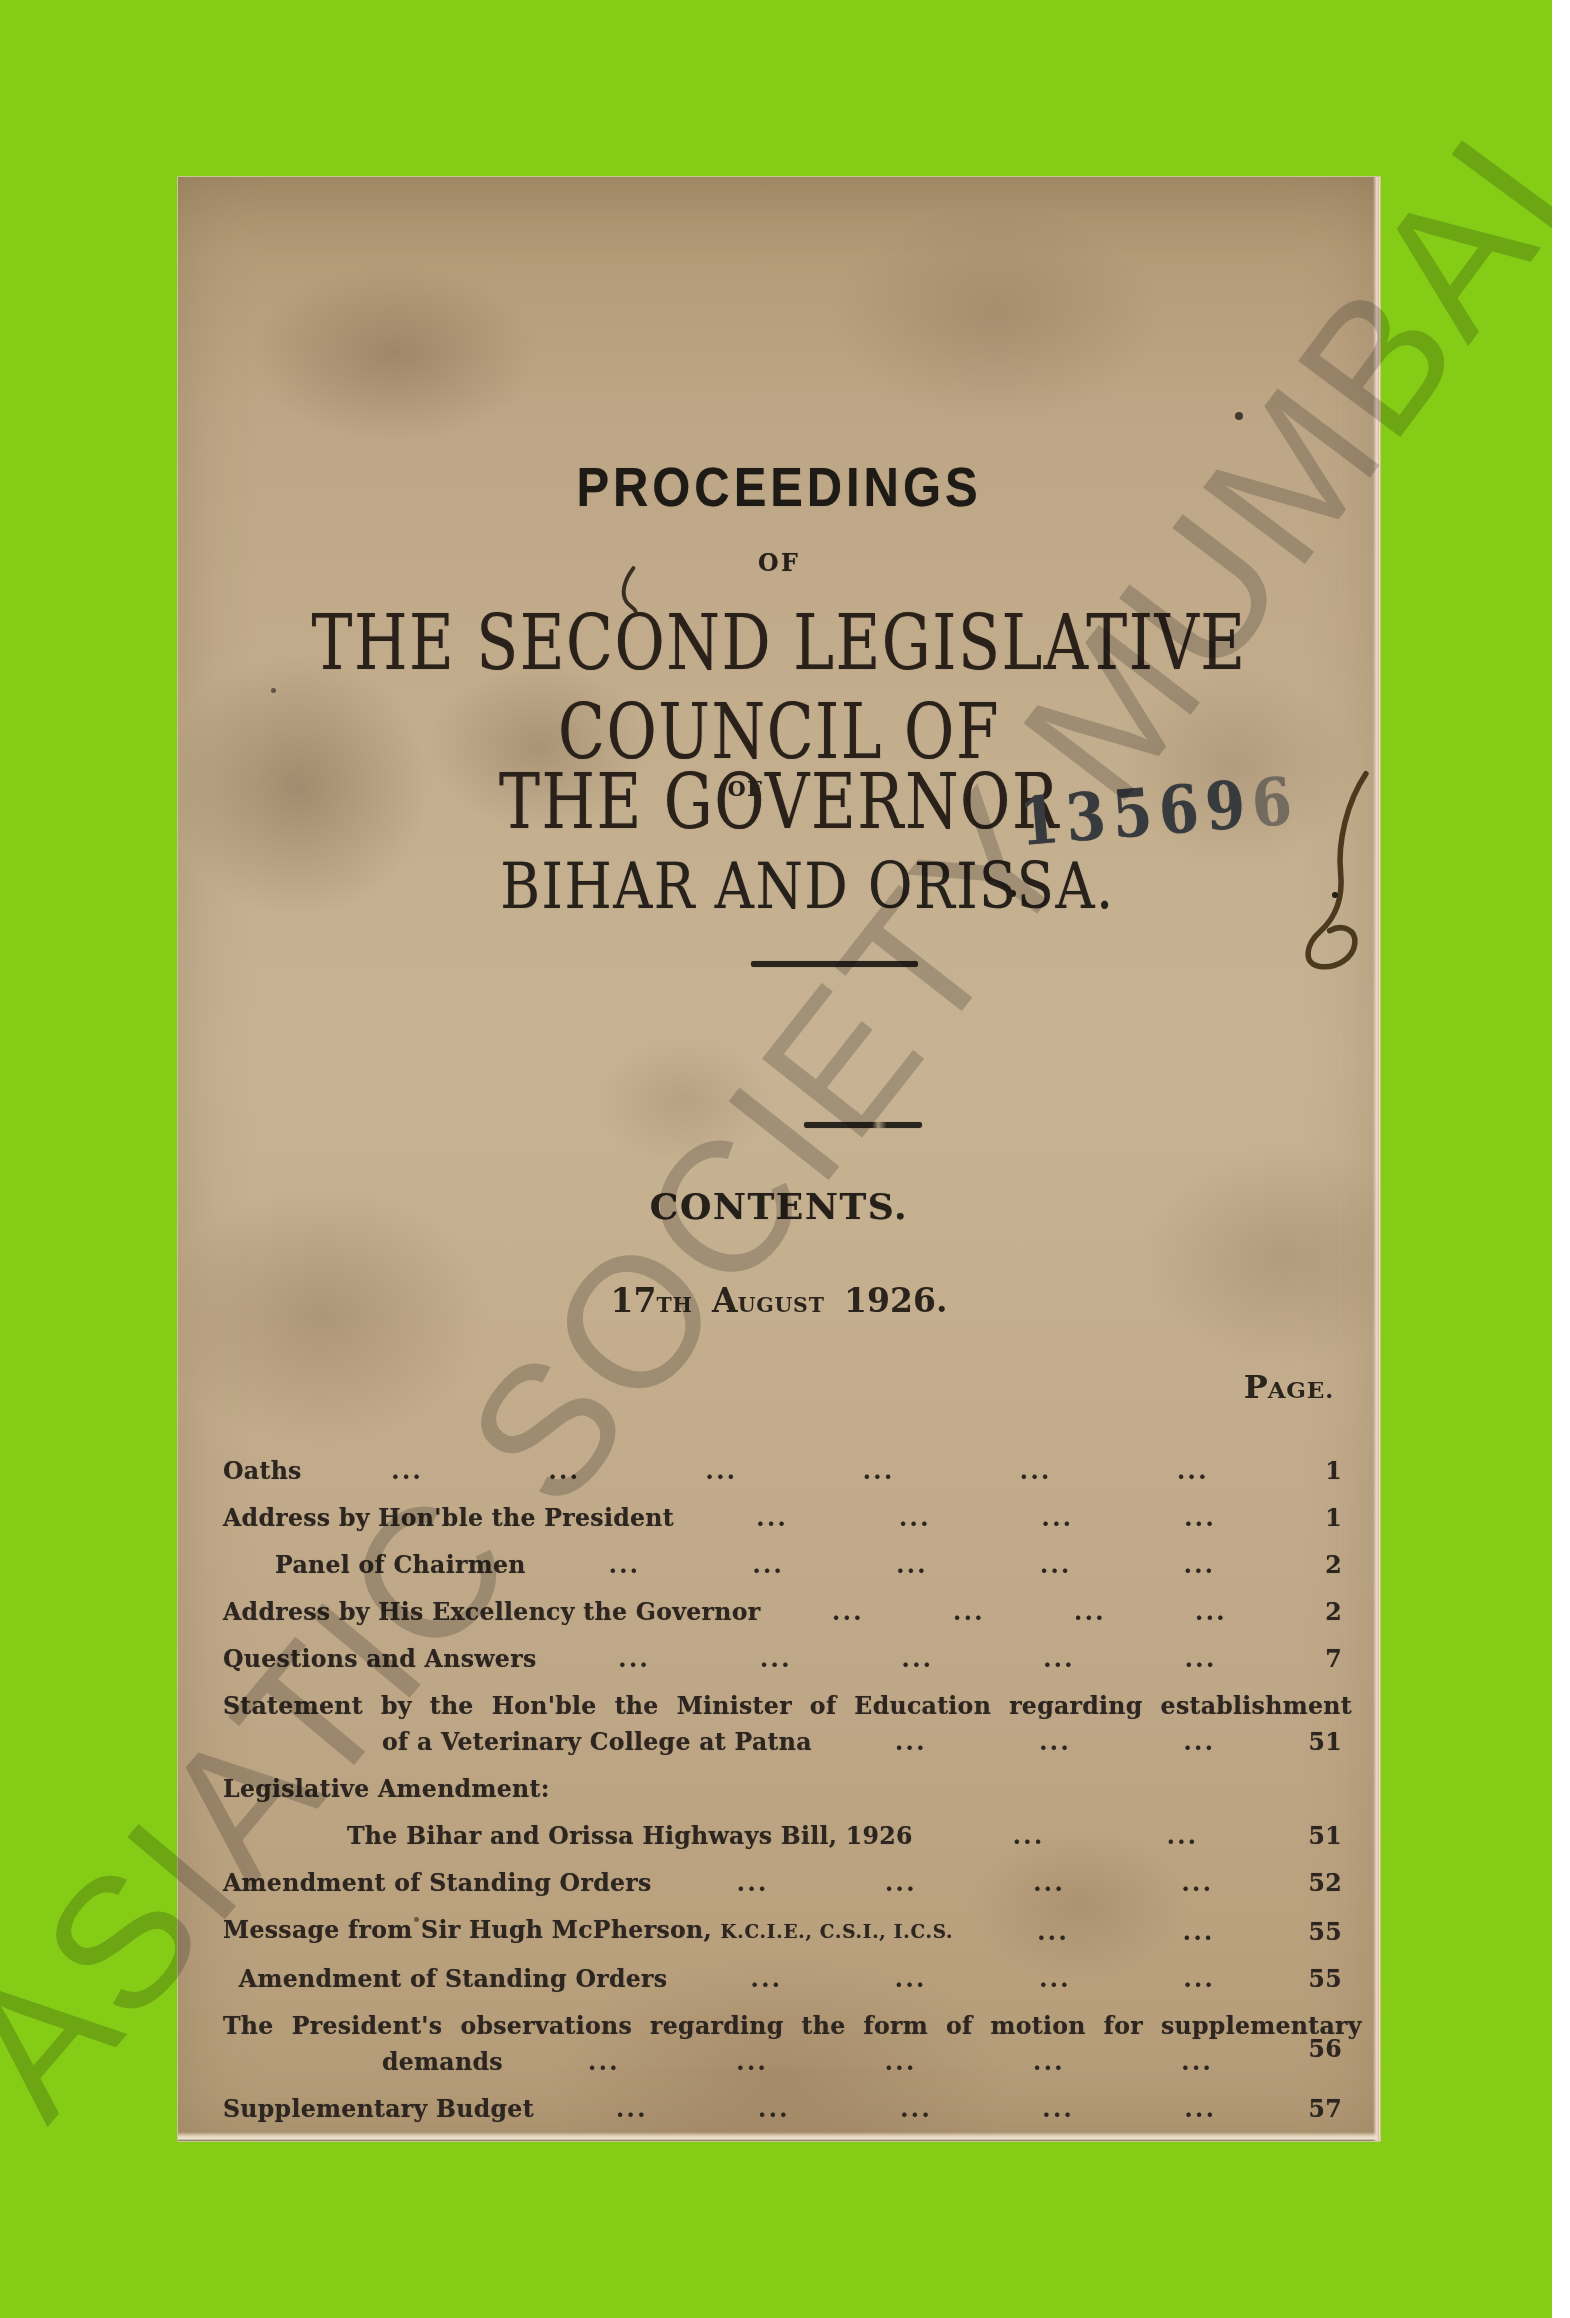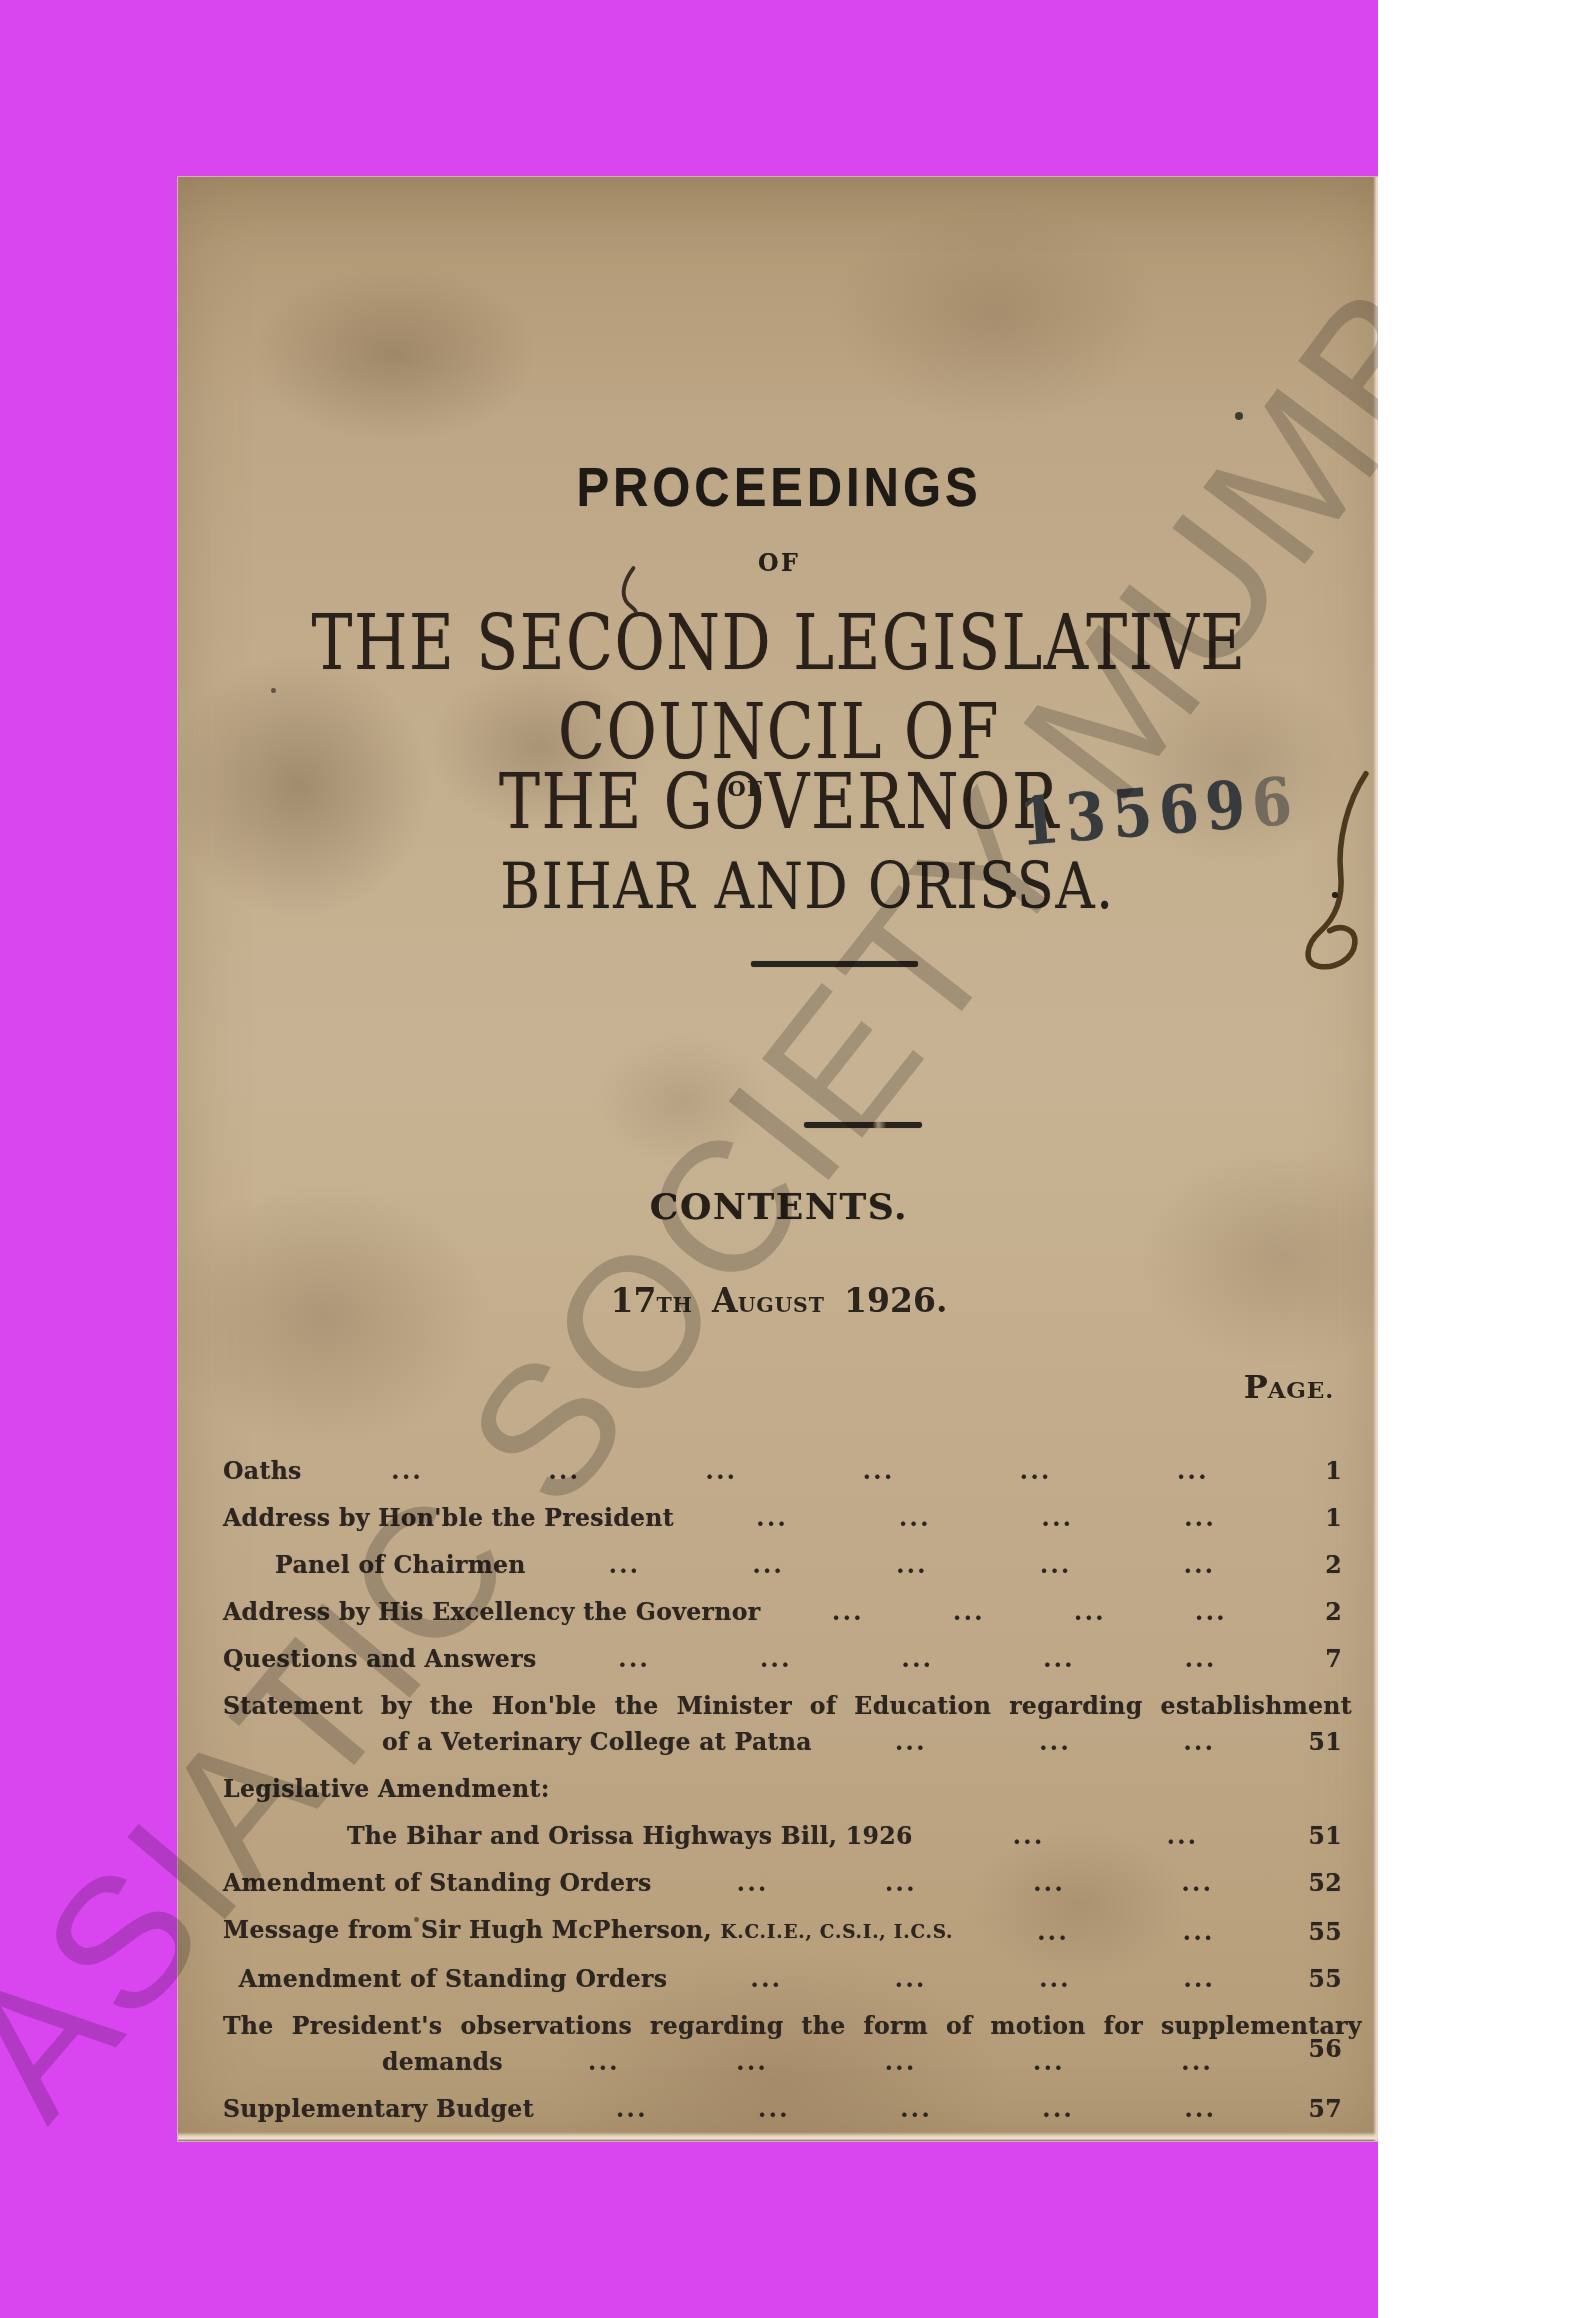--- a/index.html
+++ b/index.html
@@ -1,16 +1,16 @@
 <!DOCTYPE html>
 <html style="font-size:12.6px"><head>
 <meta charset="utf-8">
 <style>
   html,body{margin:0;padding:0;background:#ffffff;}
-  .canvas{position:relative;width:1378px;height:2319px;background:#d946ef;overflow:hidden;
+  .canvas{position:relative;width:1552px;height:2319px;background:#84cc16;overflow:hidden;
           font-family:"DejaVu Serif", serif;}
 
   
   .page{position:absolute;left:178px;top:177px;width:1202px;height:1964px;
     background:
       radial-gradient(ellipse 205px 126px at 18% 9%,  rgba(96,74,48,.30), transparent 70%),
       radial-gradient(ellipse 236px 158px at 68% 7%,  rgba(96,74,48,.20), transparent 70%),
       radial-gradient(ellipse 189px 189px at 10% 31%, rgba(88,66,42,.32), transparent 70%),
       radial-gradient(ellipse 158px 118px at 30% 29%, rgba(88,66,42,.24), transparent 70%),
       radial-gradient(ellipse 173px 142px at 88% 30%, rgba(96,74,48,.18), transparent 70%),

